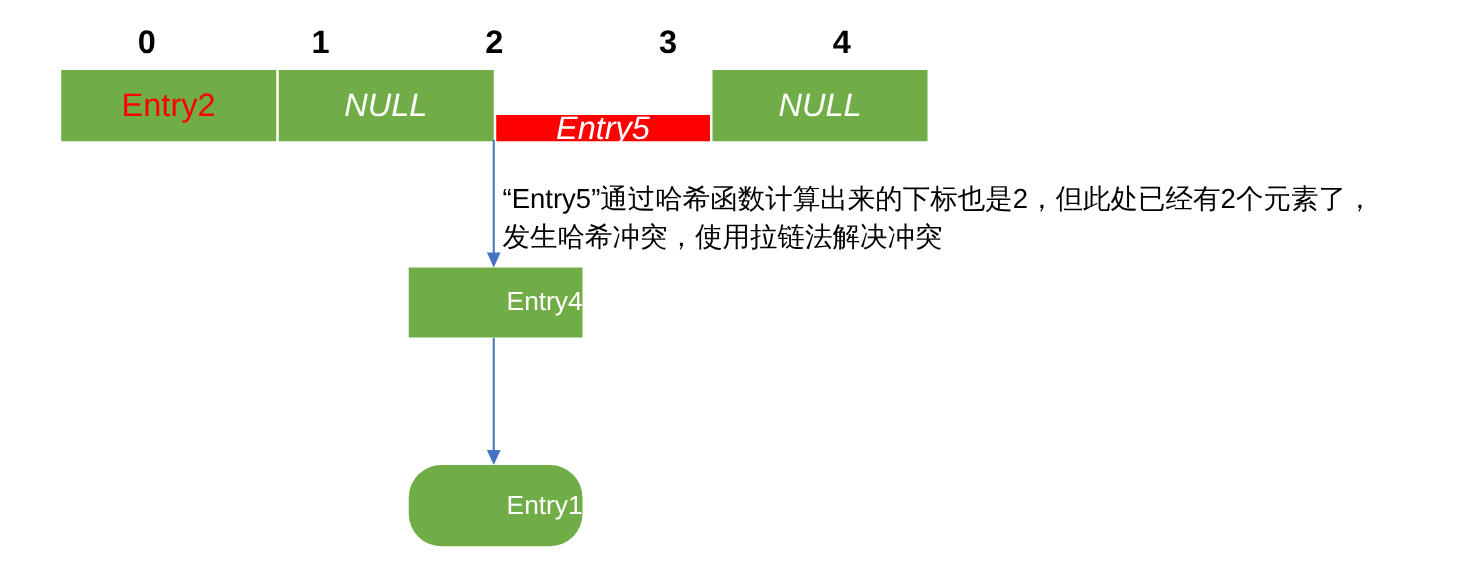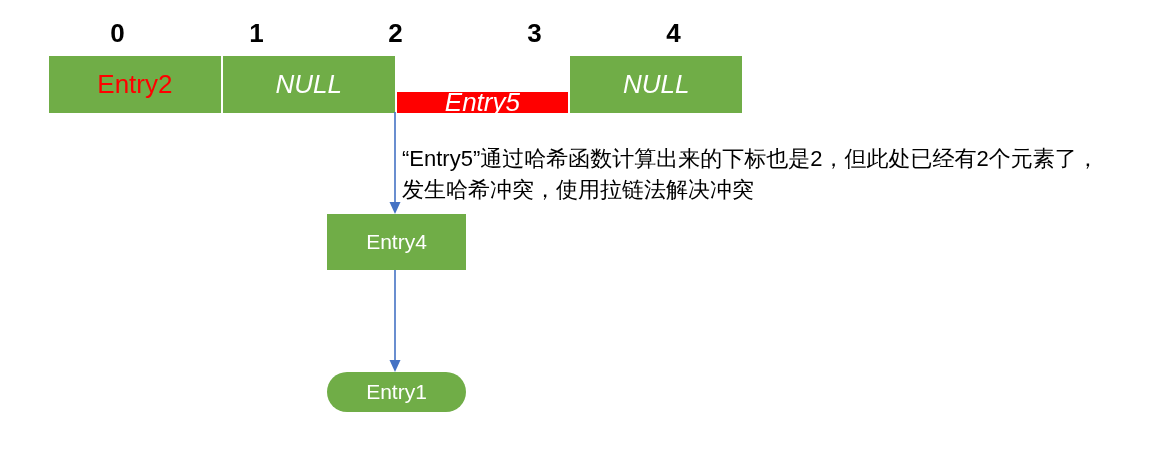--- a/index.html
+++ b/index.html
@@ -60,24 +60,24 @@
   
   .chain-node {
     position: absolute;
     left: 327px;
     width: 139px;
     background: #70AD47;
     color: #FFFFFF;
     font-size: 21px;
     display: flex;
     align-items: center;
-    justify-content: center;
+    justify-content: flex-end;
   }
   .node-entry4 { top: 214px; height: 56px; }
-  .node-entry1 { top: 372px; height: 40px; border-radius: 26px; }
+  .node-entry1 { top: 372px; height: 65px; border-radius: 26px; }
 
   
   .connector {
     position: absolute;
     left: 388px;
     width: 14px;
     height: 102px;
   }
   .connector-1 { top: 112px; }
   .connector-2 { top: 270px; }

